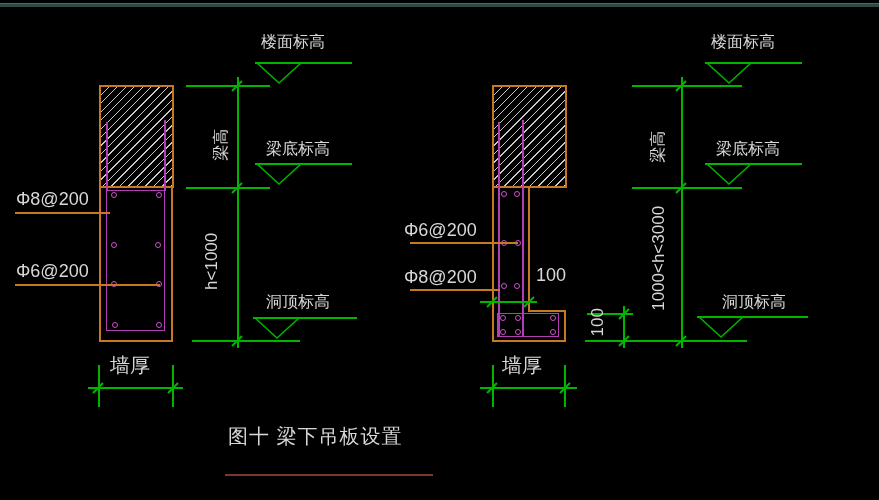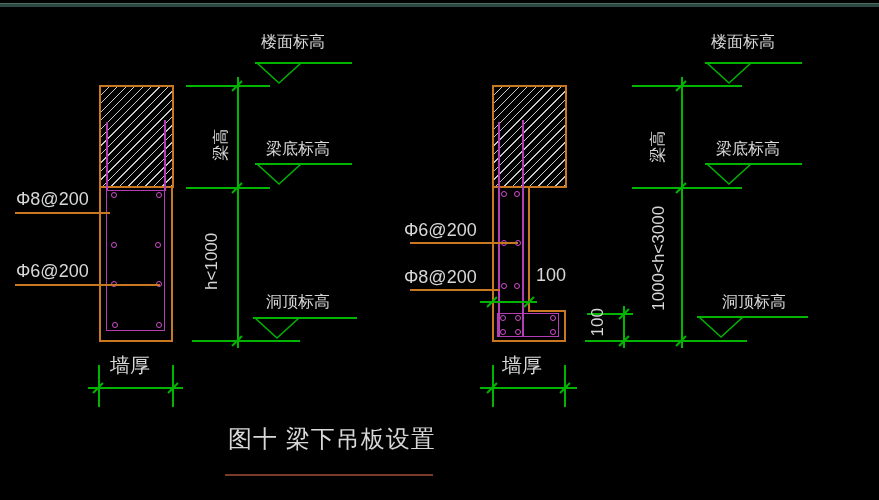--- a/index.html
+++ b/index.html
@@ -17,21 +17,21 @@
   .g,.o,.p{position:absolute;}
   .g{background:var(--g);}
   .o{background:var(--o);}
   .p{background:var(--p);}
   .hatch{position:absolute;box-sizing:border-box;border:2px solid var(--o);
          background:repeating-linear-gradient(135deg, transparent 0, transparent 5px, #c9c9c9 5px, #c9c9c9 6px);}
   .prect{position:absolute;box-sizing:border-box;border:1.5px solid var(--p);background:transparent;}
   .dot{position:absolute;width:4px;height:4px;border:1.5px solid var(--pm);border-radius:50%;}
   .tick{position:absolute;width:14px;height:2px;background:var(--g);transform:rotate(-45deg);}
   .tri{position:absolute;}
-  .title{position:absolute;color:var(--t);font-size:24px;letter-spacing:1px;white-space:nowrap;}
+  .title{position:absolute;color:var(--t);font-size:20px;letter-spacing:1px;white-space:nowrap;}
   .underline{position:absolute;height:2px;background:#7a3a2a;}
   .topbar{position:absolute;left:0;top:3px;width:879px;height:3px;background:#2c4a44;border-top:1px solid #4a6a60;}
 </style>
 </head>
 <body>
 
 <div class="canvas">
 
   <div class="topbar"></div>
 

